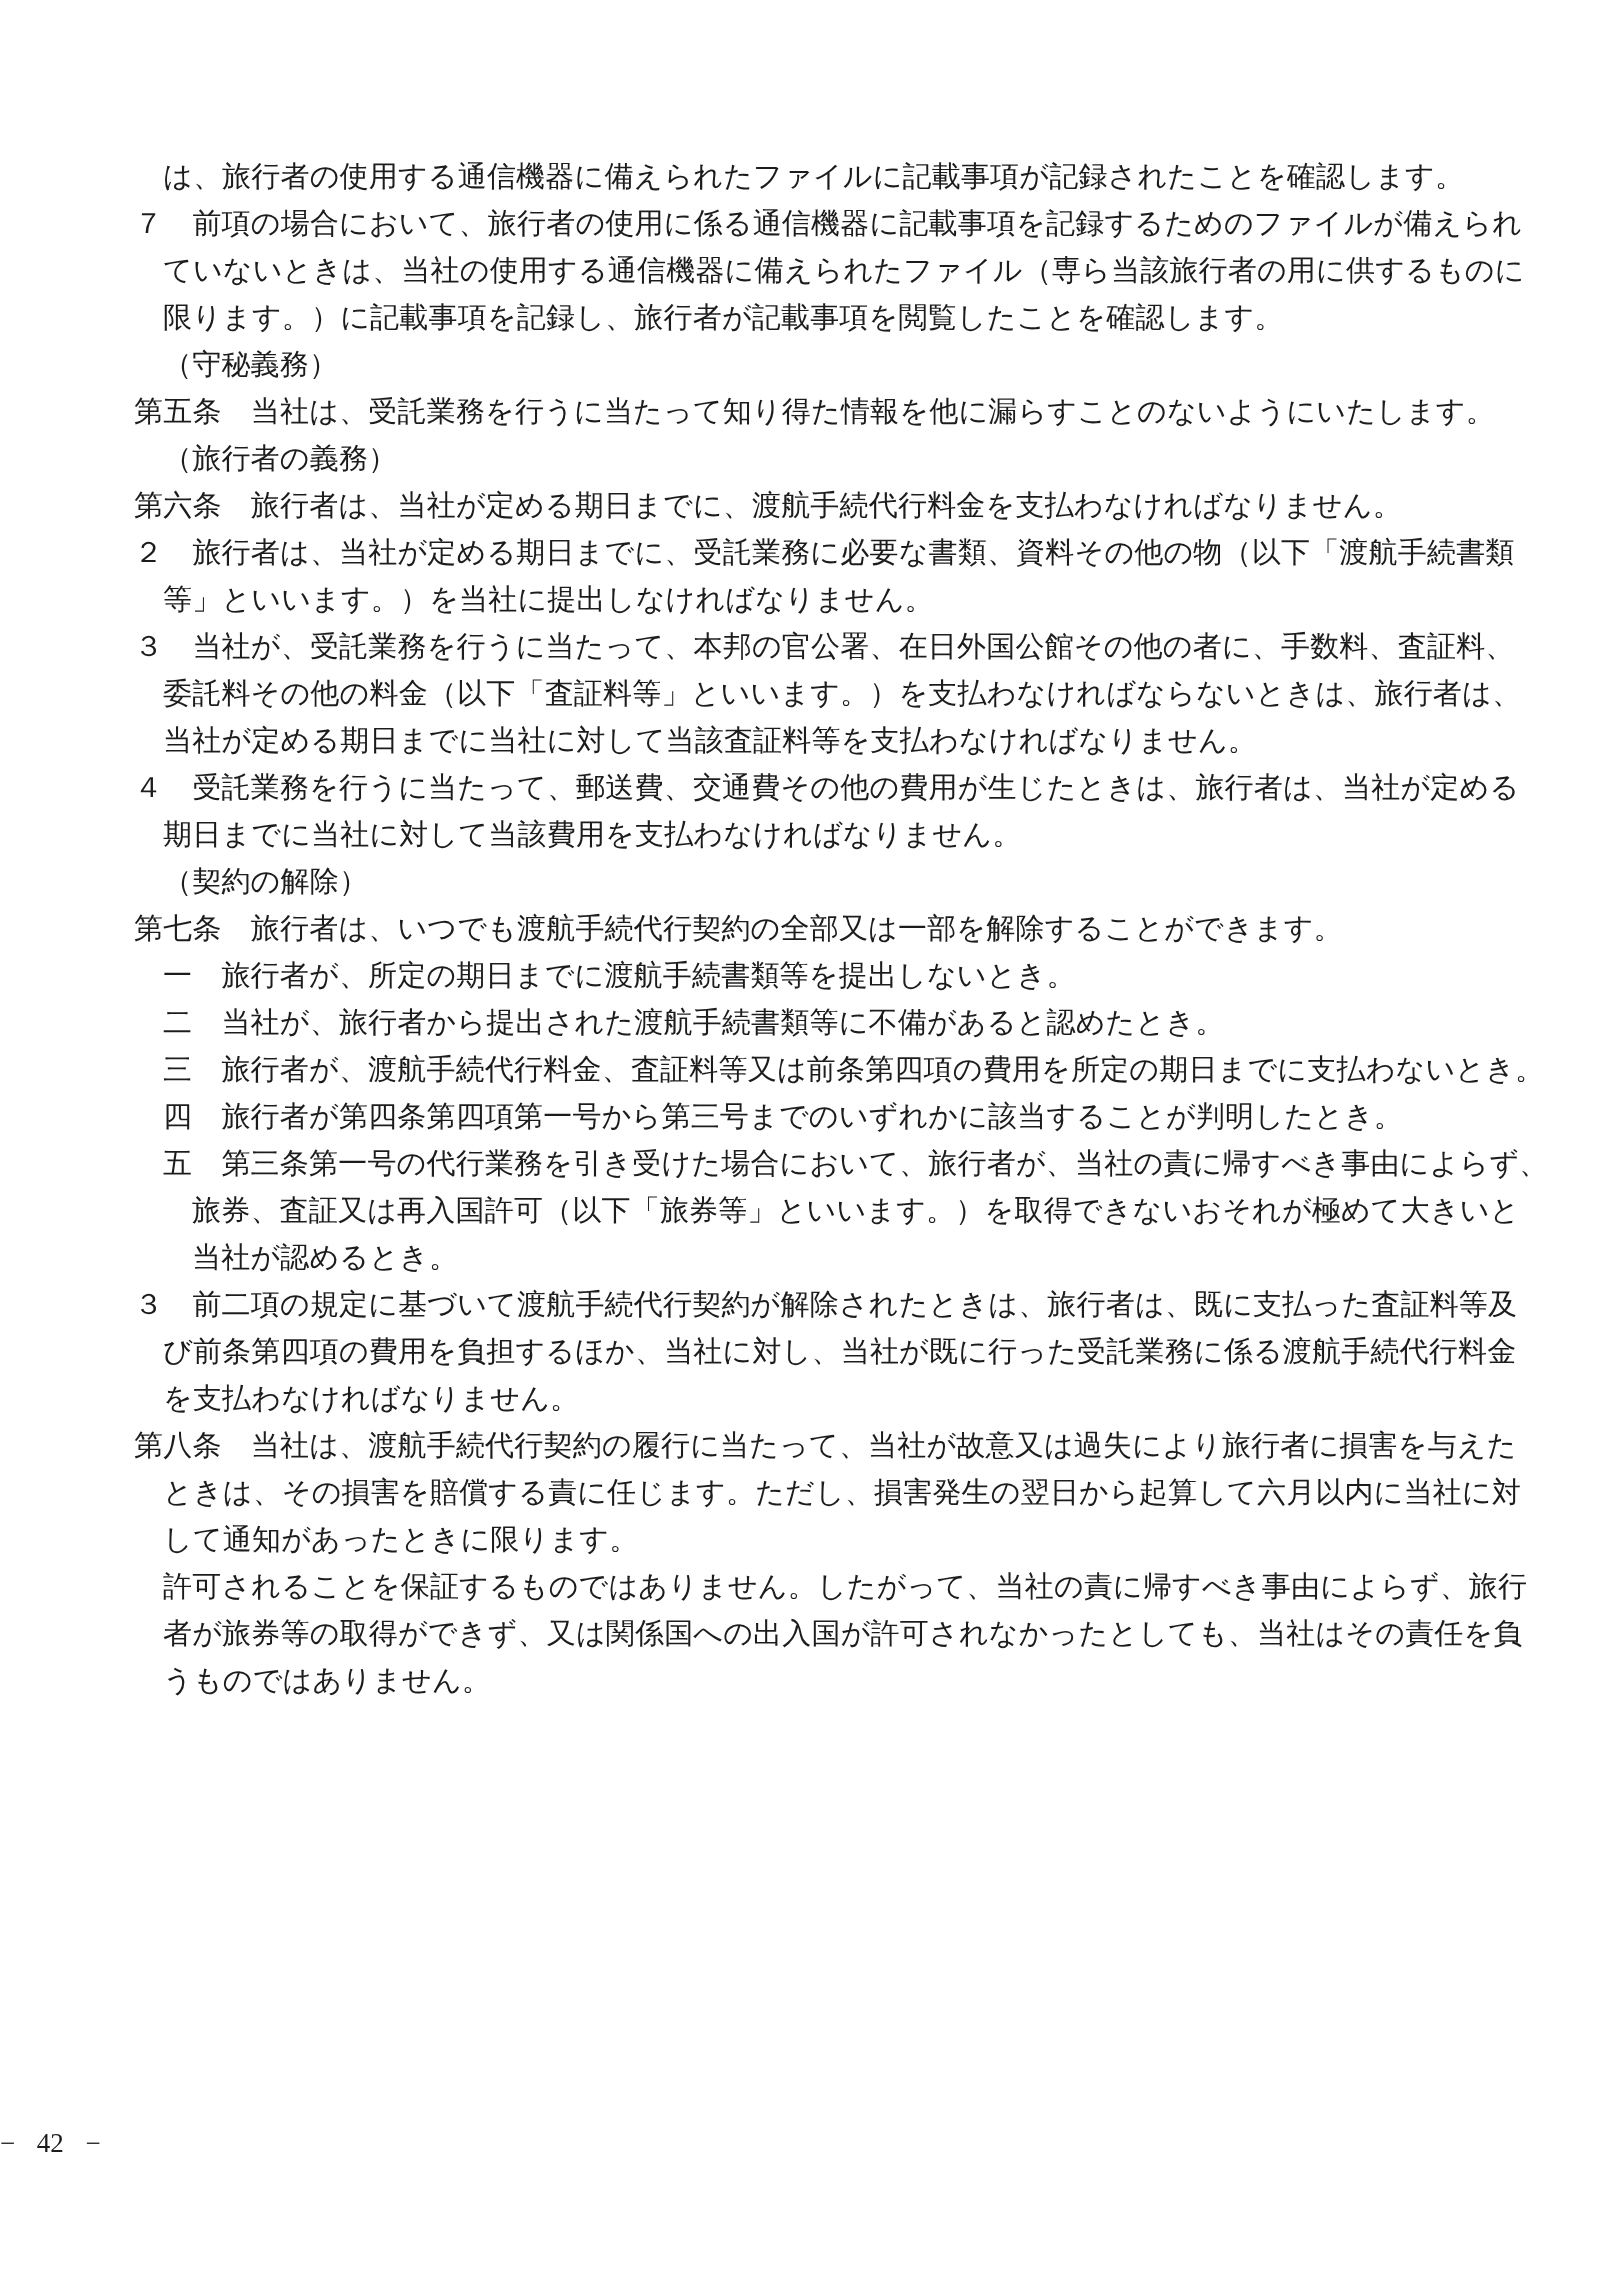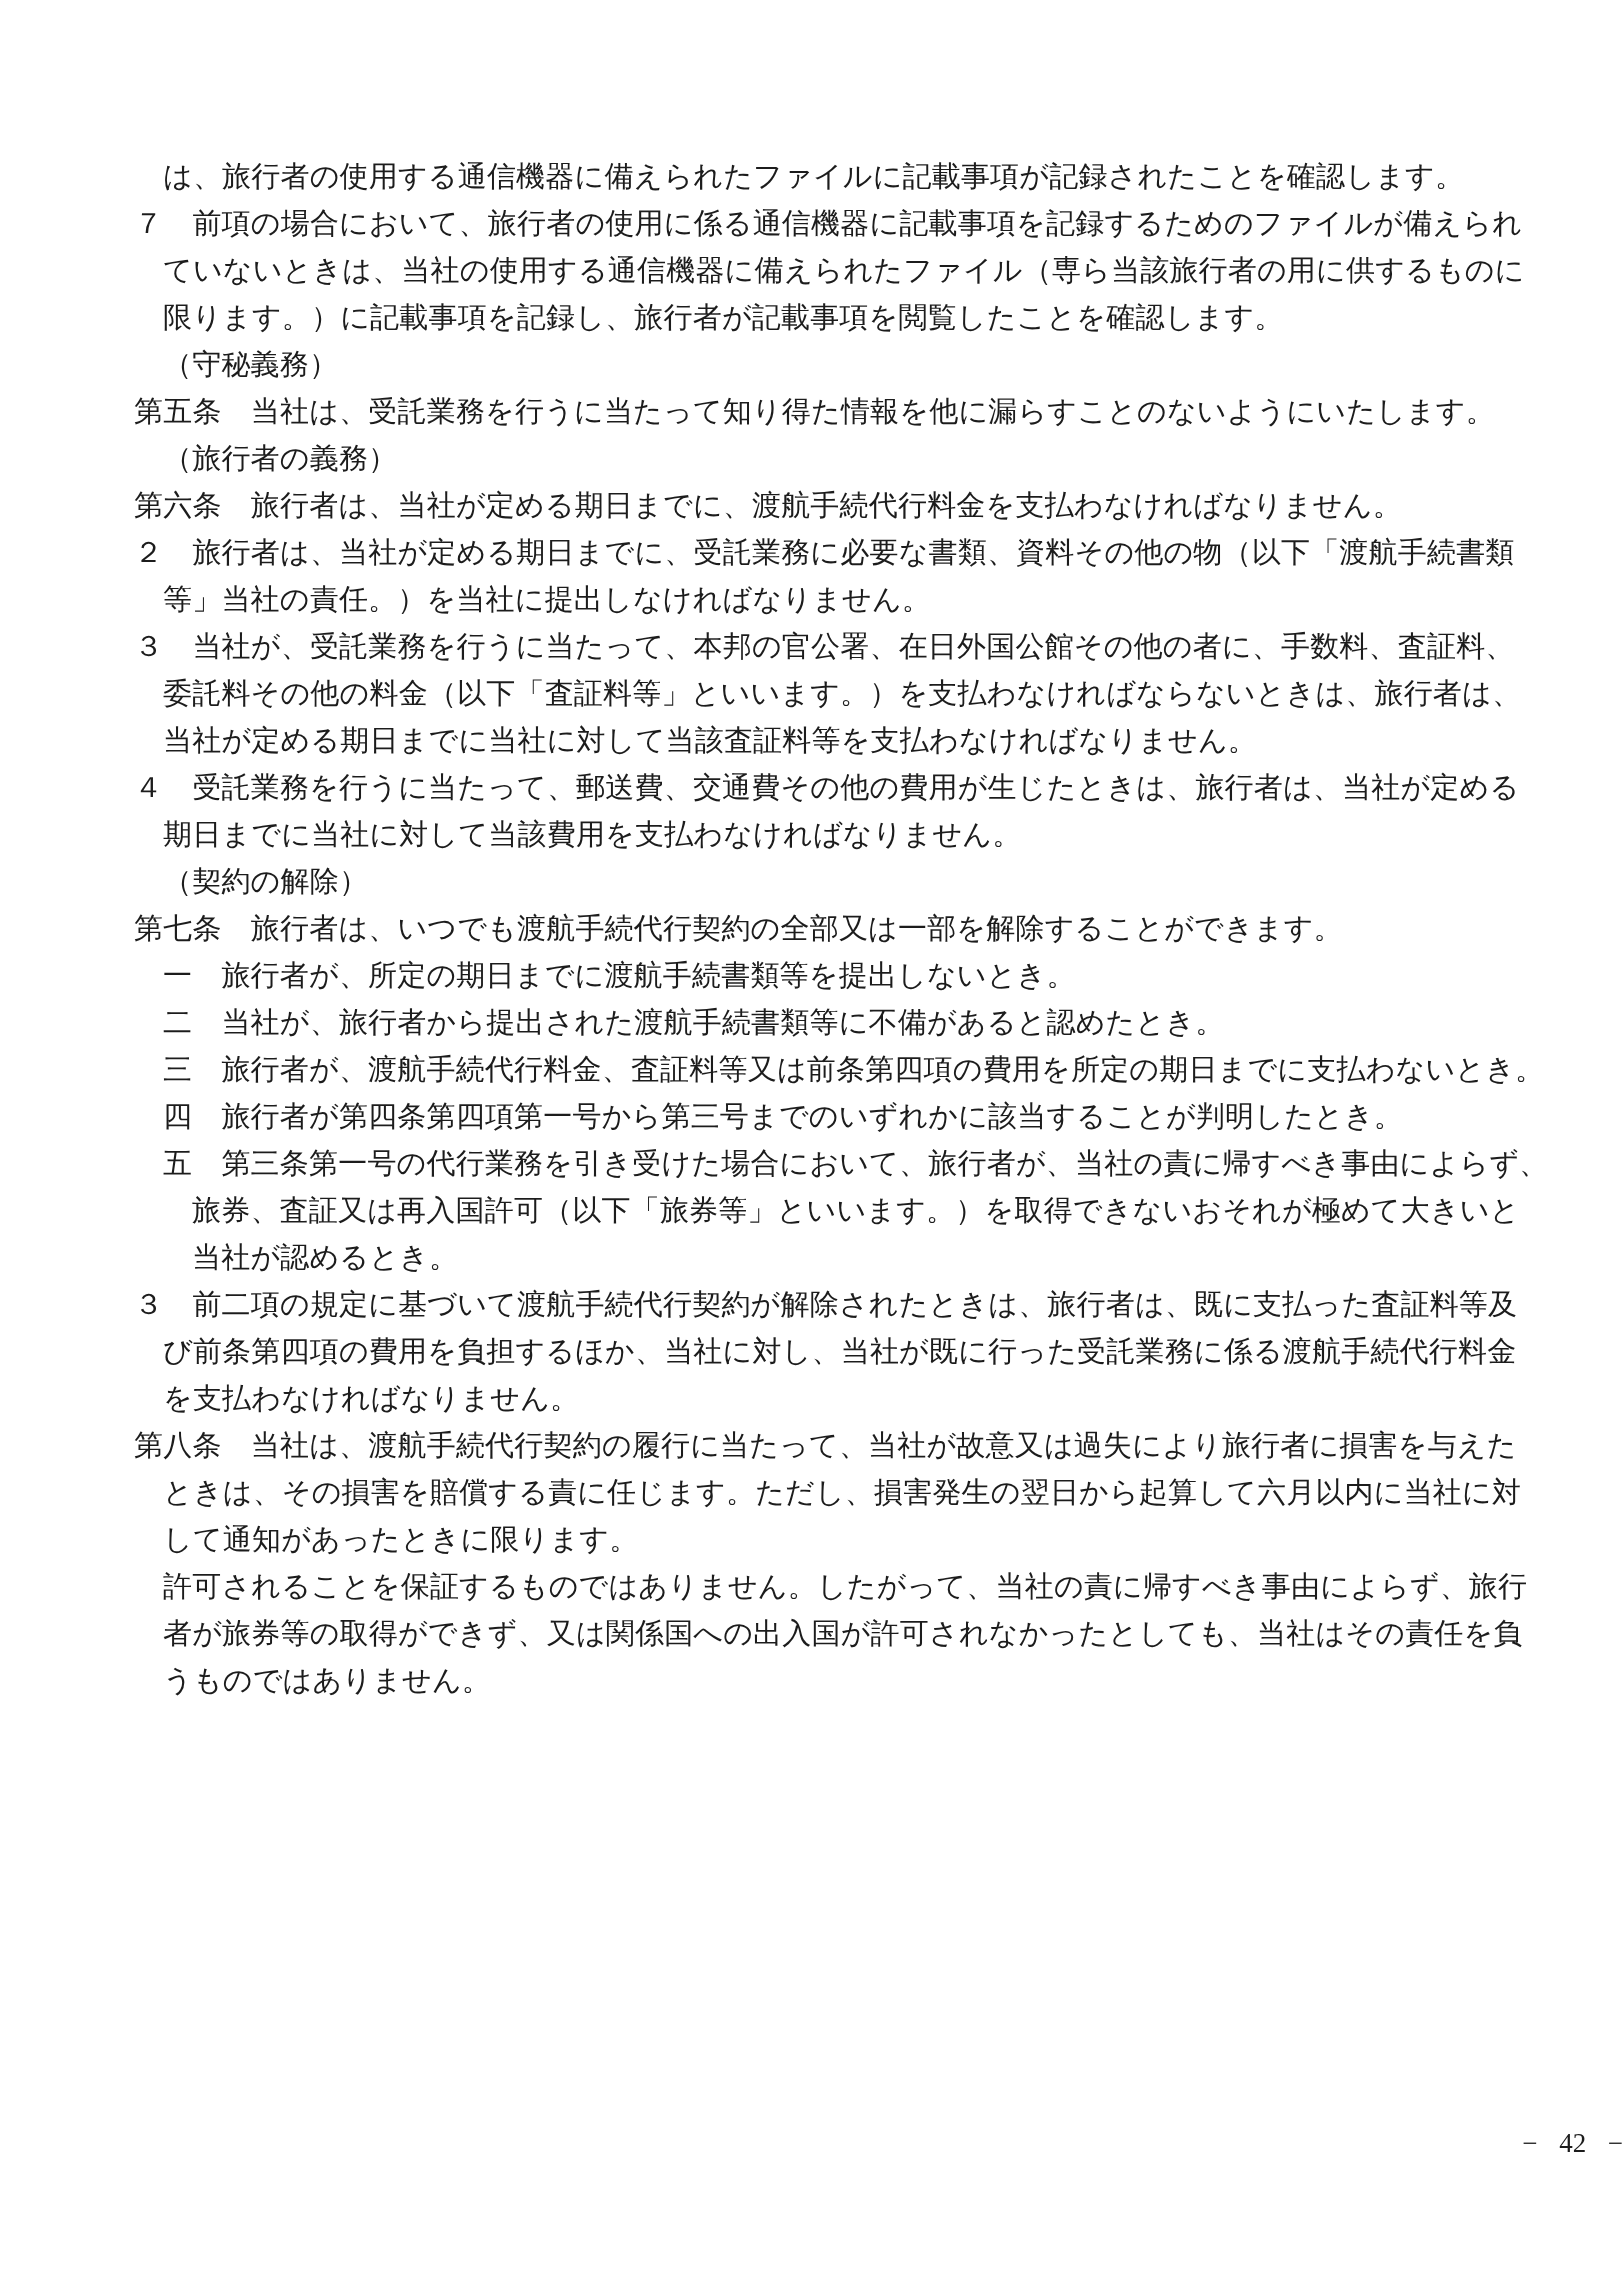--- a/index.html
+++ b/index.html
@@ -35,42 +35,42 @@
     white-space: pre;
   }
   .i0 { padding-left: 0; }
   .i1 { padding-left: 29px; }
   .i2 { padding-left: 58px; }
   .footer {
     position: absolute;
     left: 0;
     top: 2124px;
     width: 100%;
-    text-align: right;
+    text-align: left;
     font-size: 27px;
     line-height: 38px;
     word-spacing: 0.55em;
     white-space: pre;
   }
 </style>
 </head>
 <body style="color: rgb(28, 28, 28); background: rgb(255, 255, 255);">
 
 <div class="page">
   <div class="doc-body">
       <div class="line i1">は、旅行者の使用する通信機器に備えられたファイルに記載事項が記録されたことを確認します。</div>
       <div class="line i0">７　前項の場合において、旅行者の使用に係る通信機器に記載事項を記録するためのファイルが備えられ</div>
       <div class="line i1">ていないときは、当社の使用する通信機器に備えられたファイル（専ら当該旅行者の用に供するものに</div>
       <div class="line i1">限ります。）に記載事項を記録し、旅行者が記載事項を閲覧したことを確認します。</div>
       <div class="line i1">（守秘義務）</div>
       <div class="line i0">第五条　当社は、受託業務を行うに当たって知り得た情報を他に漏らすことのないようにいたします。</div>
       <div class="line i1">（旅行者の義務）</div>
       <div class="line i0">第六条　旅行者は、当社が定める期日までに、渡航手続代行料金を支払わなければなりません。</div>
       <div class="line i0">２　旅行者は、当社が定める期日までに、受託業務に必要な書類、資料その他の物（以下「渡航手続書類</div>
-      <div class="line i1">等」当社の責任。）を当社に提出しなければなりません。</div>
+      <div class="line i1">等」といいます。）を当社に提出しなければなりません。</div>
       <div class="line i0">３　当社が、受託業務を行うに当たって、本邦の官公署、在日外国公館その他の者に、手数料、査証料、</div>
       <div class="line i1">委託料その他の料金（以下「査証料等」といいます。）を支払わなければならないときは、旅行者は、</div>
       <div class="line i1">当社が定める期日までに当社に対して当該査証料等を支払わなければなりません。</div>
       <div class="line i0">４　受託業務を行うに当たって、郵送費、交通費その他の費用が生じたときは、旅行者は、当社が定める</div>
       <div class="line i1">期日までに当社に対して当該費用を支払わなければなりません。</div>
       <div class="line i1">（契約の解除）</div>
       <div class="line i0">第七条　旅行者は、いつでも渡航手続代行契約の全部又は一部を解除することができます。</div>
       <div class="line i1">一　旅行者が、所定の期日までに渡航手続書類等を提出しないとき。</div>
       <div class="line i1">二　当社が、旅行者から提出された渡航手続書類等に不備があると認めたとき。</div>
       <div class="line i1">三　旅行者が、渡航手続代行料金、査証料等又は前条第四項の費用を所定の期日までに支払わないとき。</div>

